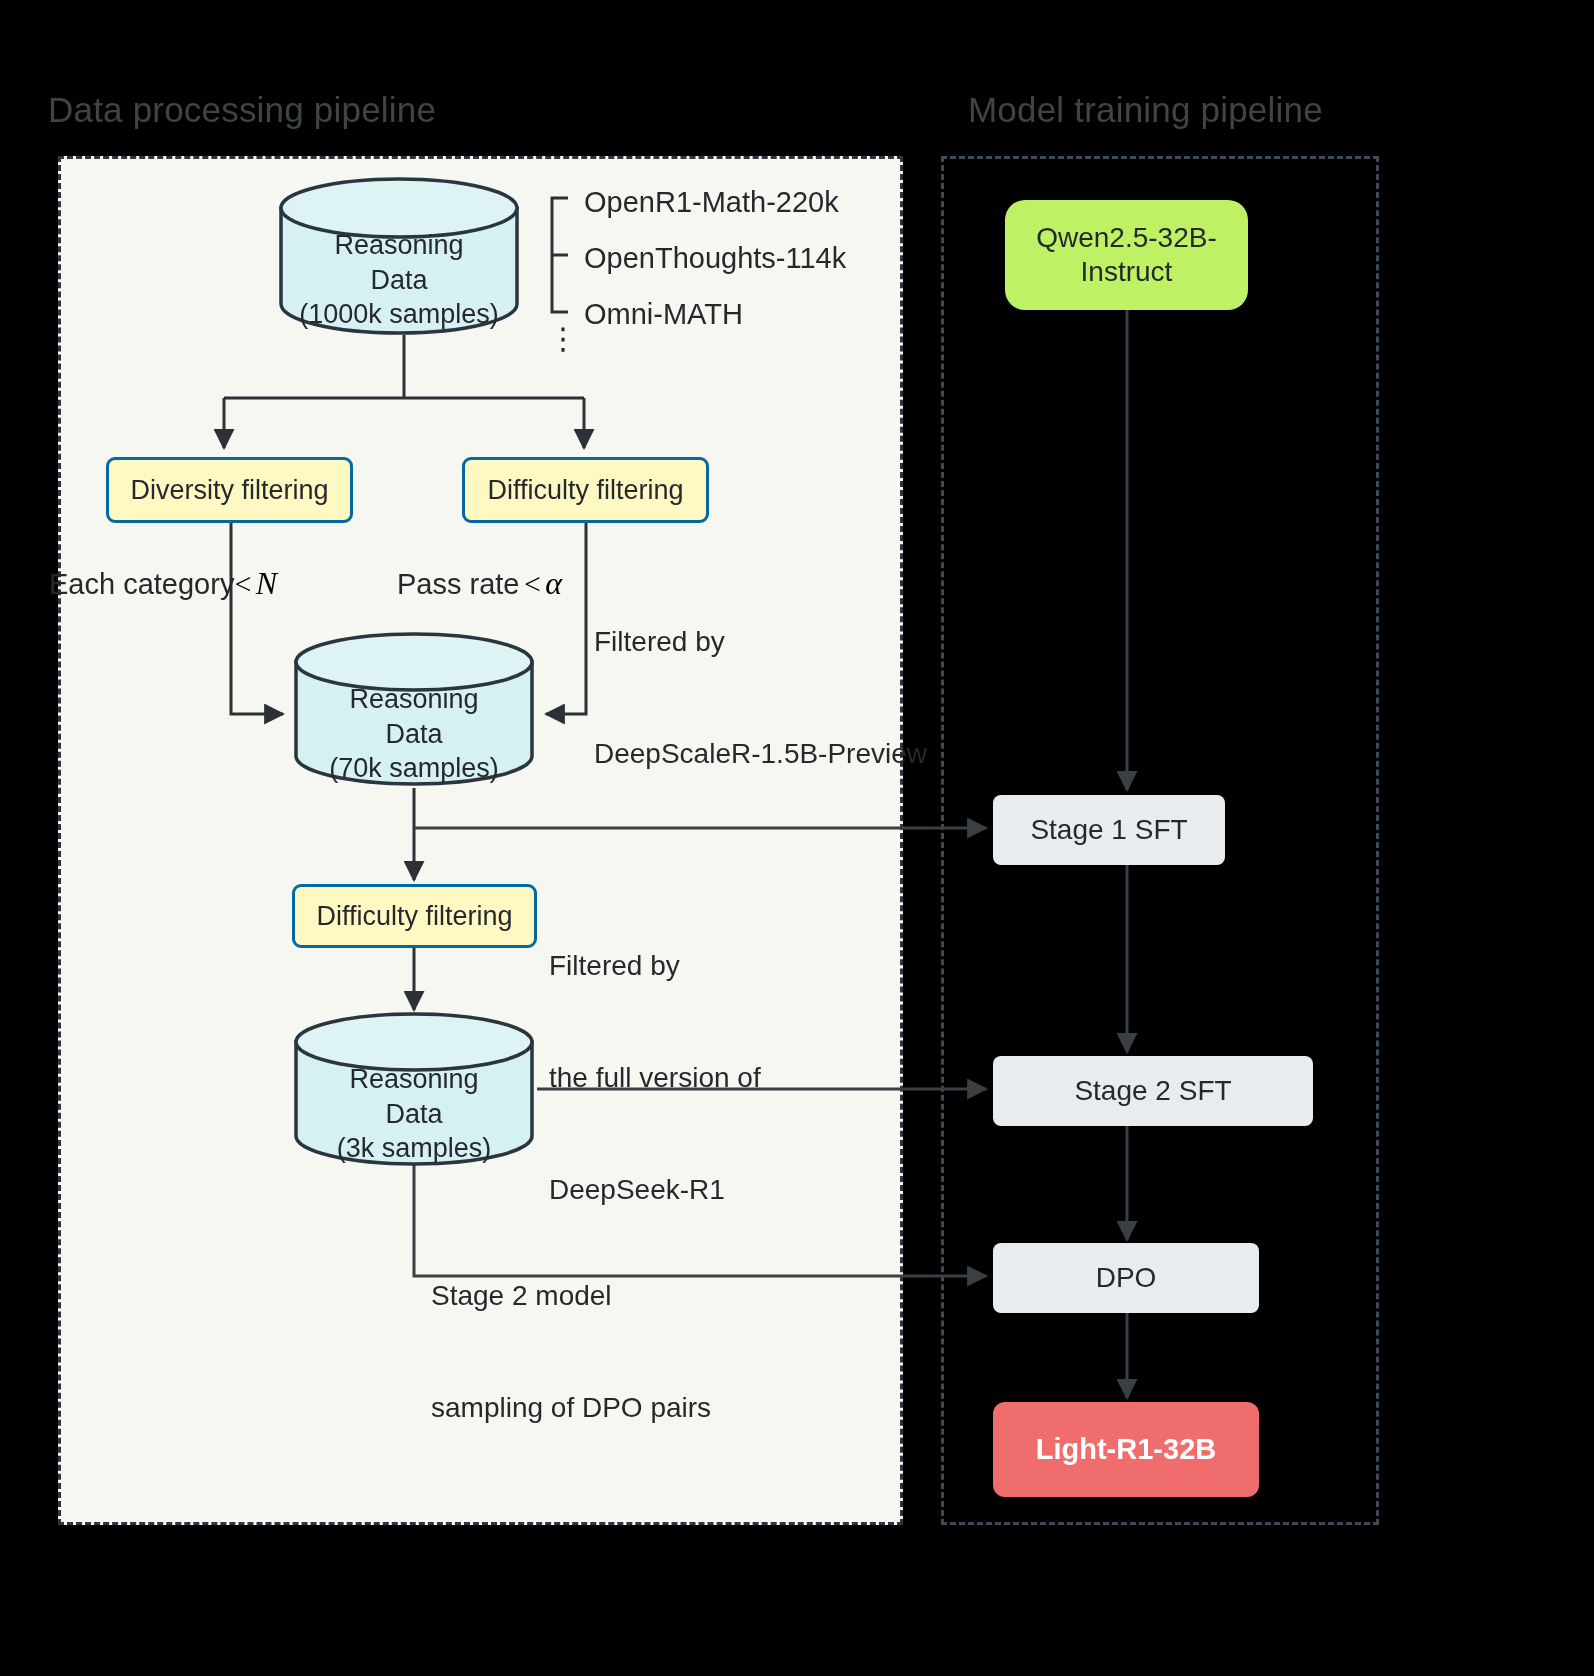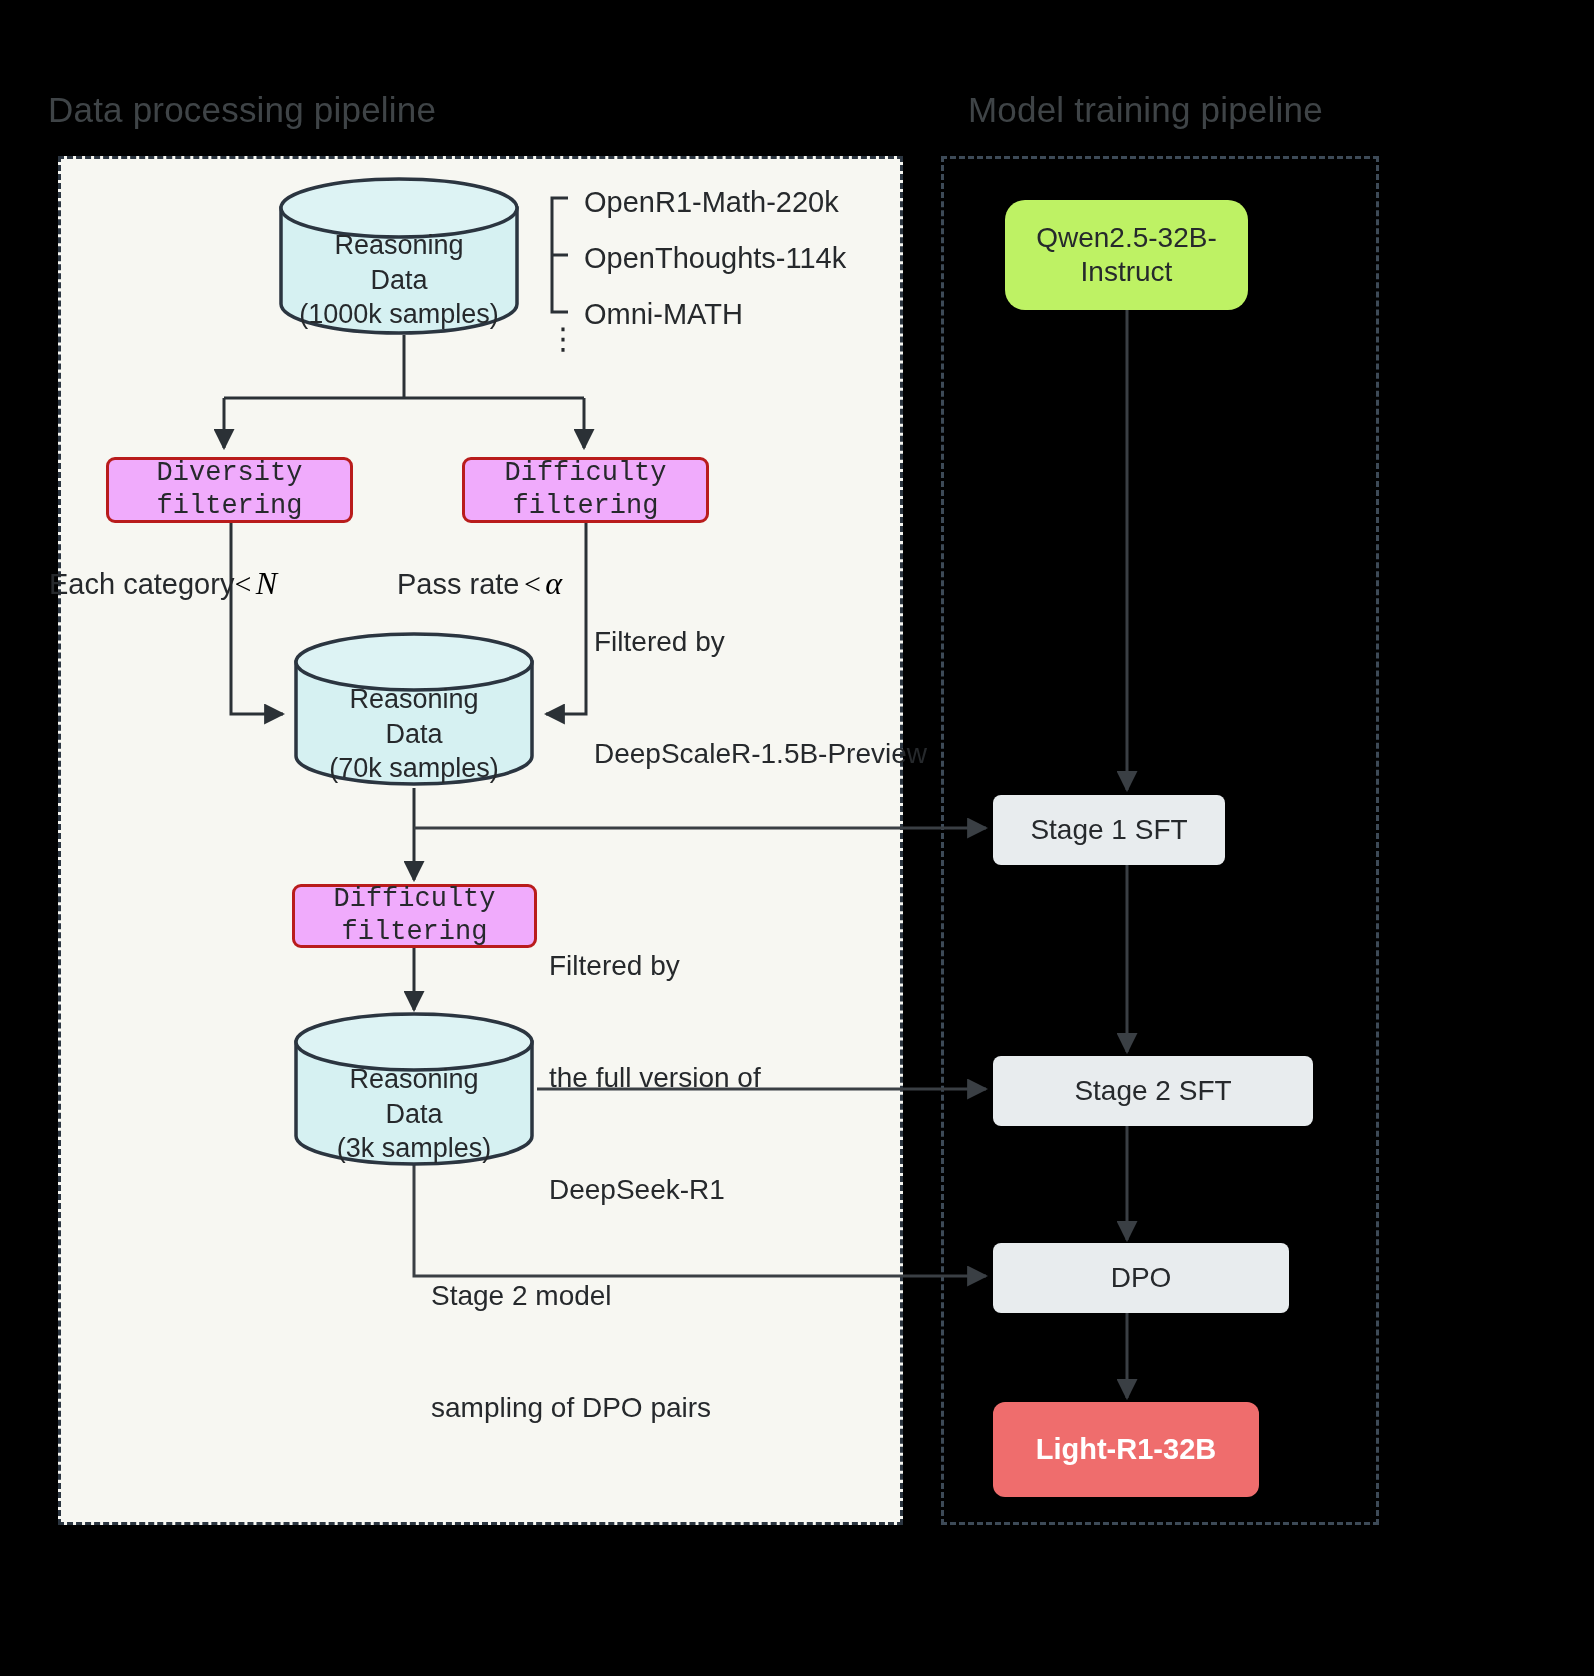--- a/index.html
+++ b/index.html
@@ -50,26 +50,25 @@
   
   .box {
     box-sizing: border-box;
     display: flex;
     align-items: center;
     justify-content: center;
     text-align: center;
     line-height: 1.22;
   }
   .box-pink-outline {
-    background: #f0abfc;
-    border: 3px solid #b91c1c;
+    background: #fef9c3;
+    border: 3px solid #0369a1;
     border-radius: 9px;
     color: #26292c;
     font-size: 27px;
-    font-family: Liberation Mono, monospace;
   }
   .box-pink-plain {
     background: #bef264;
     border-radius: 20px;
     color: #26292c;
     font-size: 28px;
   }
   .box-gray {
     background: #e8ecee;
     border-radius: 8px;
@@ -258,17 +257,17 @@
     <div>
       <div>Qwen2.5-32B-</div>
       <div>Instruct</div>
     </div>
   </div>
 
   <div class="abs box box-gray" style="left:993px; top:795px; width:232px; height:70px;">Stage 1 SFT</div>
 
   <div class="abs box box-gray" style="left:993px; top:1056px; width:320px; height:70px;">Stage 2 SFT</div>
 
-  <div class="abs box box-gray" style="left:993px; top:1243px; width:296px; height:70px;">DPO</div>
+  <div class="abs box box-gray" style="left:993px; top:1243px; width:266px; height:70px;">DPO</div>
 
   <div class="abs box box-red" style="left:993px; top:1402px; width:266px; height:95px;">Light-R1-32B</div>
 
 </div>
 
 </body></html>

